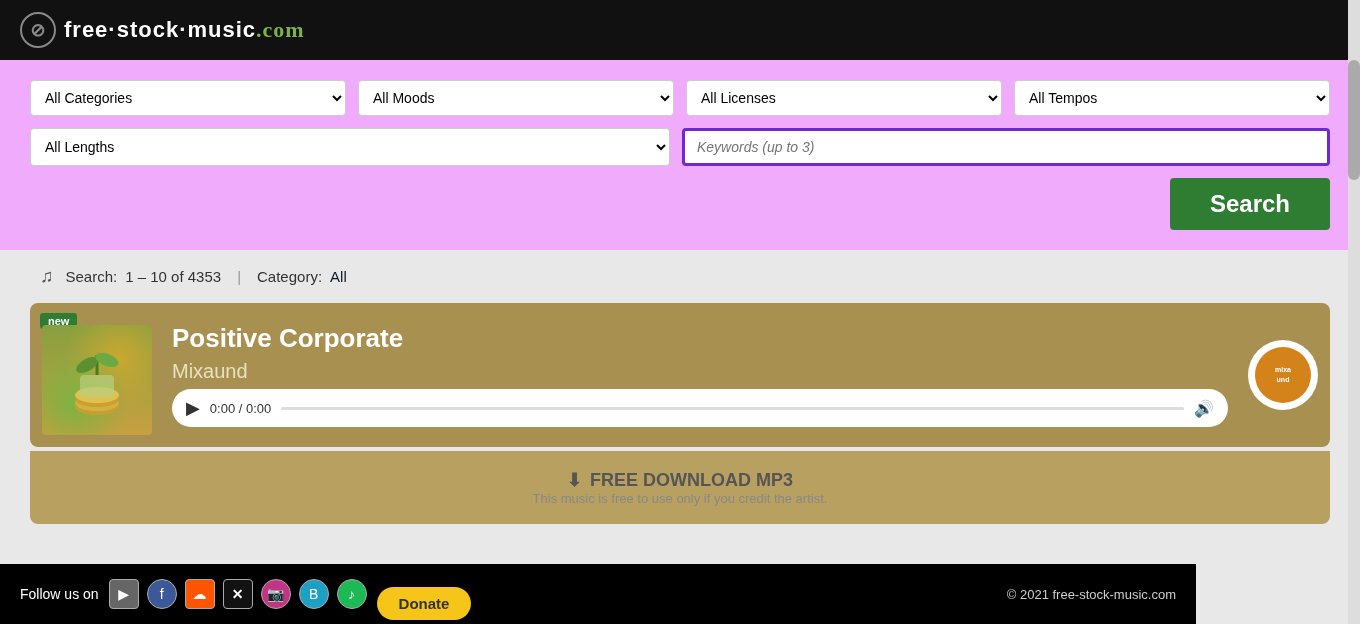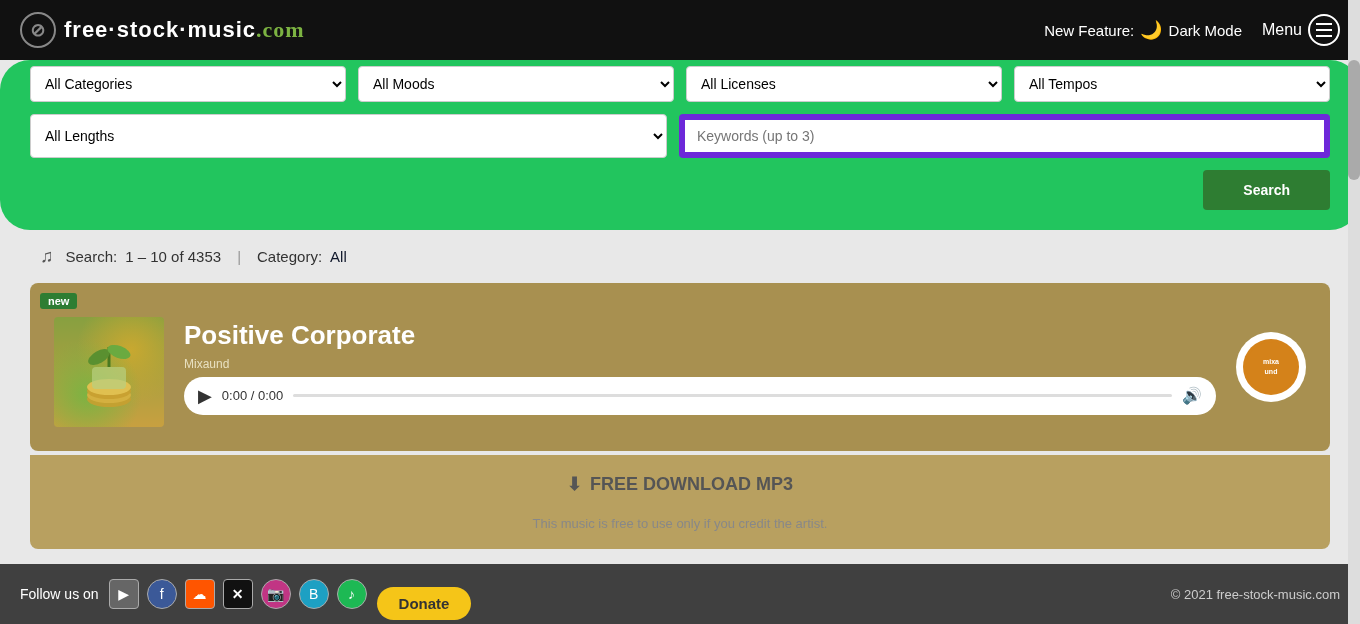--- a/index.html
+++ b/index.html
@@ -73,62 +73,62 @@
     }
     .menu-circle span {
       display: block;
       width: 16px;
       height: 2px;
       background: white;
     }
 
     
     .filter-area {
-      background: #22c55e;
-      padding: 6px 30px 20px 30px;
+      background: #f0abfc;
+      padding: 20px 30px 20px 30px;
       margin: 0;
-      border-radius: 30px;
     }
     .filter-row {
       display: flex;
       gap: 12px;
       margin-bottom: 12px;
     }
     .filter-row:last-of-type { margin-bottom: 0; }
     .filter-select {
       flex: 1;
       padding: 8px 10px;
       border: 1px solid #ccc;
       border-radius: 4px;
       background: white;
       font-size: 14px;
       cursor: pointer;
       appearance: auto;
     }
     .filter-input {
       flex: 1;
       padding: 8px 12px;
-      border: 6px solid #6d28d9;
+      border: 3px solid #6d28d9;
       border-radius: 4px;
       background: white;
       font-size: 14px;
       color: #999;
+      font-style: italic;
     }
     .search-row {
       display: flex;
       justify-content: flex-end;
       margin-top: 8px;
     }
     .search-btn {
       background: #2e7d32;
       color: white;
       border: none;
       border-radius: 4px;
       padding: 12px 40px;
-      font-size: 14px;
+      font-size: 24px;
       font-weight: bold;
       cursor: pointer;
     }
 
     
     .tracks-bar {
       background: #e8e8e8;
       padding: 16px 40px;
       display: flex;
       align-items: center;
@@ -143,21 +143,21 @@
     
     .main-content {
       padding: 0 30px;
       background: #e8e8e8;
     }
 
     
     .music-card {
       background: #a89050;
       border-radius: 8px;
-      padding: 24px;
+      padding: 12px;
       display: flex;
       align-items: center;
       gap: 20px;
       position: relative;
       margin-bottom: 4px;
     }
     .new-badge {
       position: absolute;
       top: 10px;
       left: 10px;
@@ -196,21 +196,21 @@
     .track-info {
       flex: 1;
     }
     .track-title {
       font-size: 26px;
       font-weight: bold;
       color: white;
       margin-bottom: 6px;
     }
     .track-artist {
-      font-size: 12px;
+      font-size: 20px;
       color: #e8e0c0;
       margin-bottom: 6px;
     }
     .audio-player {
       display: flex;
       align-items: center;
       gap: 10px;
       background: white;
       border-radius: 30px;
       padding: 8px 14px;
@@ -273,34 +273,34 @@
       font-weight: bold;
       color: #555;
       display: flex;
       align-items: center;
       justify-content: center;
       gap: 8px;
     }
     .download-sub {
       font-size: 13px;
       color: #888;
-      margin-top: 21px;
+      margin-top: 0;
     }
 
     
     .footer {
-      background: #404040;
+      background: #000000;
       height: 60px;
       display: flex;
       align-items: center;
       justify-content: space-between;
       padding: 0 20px;
       position: fixed;
       bottom: 0;
-      width: 1360px;
+      width: 1196px;
     }
     .footer-left {
       display: flex;
       align-items: center;
       gap: 10px;
       color: white;
       font-size: 14px;
     }
     .social-icons {
       display: flex;
@@ -357,35 +357,20 @@
 </head>
 <body>
 
 <div class="header">
   <a class="logo" href="#">
     <div class="logo-icon">⊘</div>
     <span class="logo-text">
       <span>free·stock·music</span><span class="logo-com">.com</span>
     </span>
   </a>
-  <div class="header-right">
-    <span class="dark-mode-label">
-      <span>New Feature:</span>
-      <span class="moon-icon">🌙</span>
-      <span>Dark Mode</span>
-    </span>
-    <button class="menu-btn">
-      <span>Menu</span>
-      <div class="menu-circle">
-        <span></span>
-          <span></span>
-          <span></span>
-      </div>
-    </button>
-  </div>
 </div>
 
 <div class="filter-area">
   <div class="filter-row">
     <select class="filter-select">
       <option>All Categories</option>
     </select>
     <select class="filter-select">
       <option>All Moods</option>
     </select>

